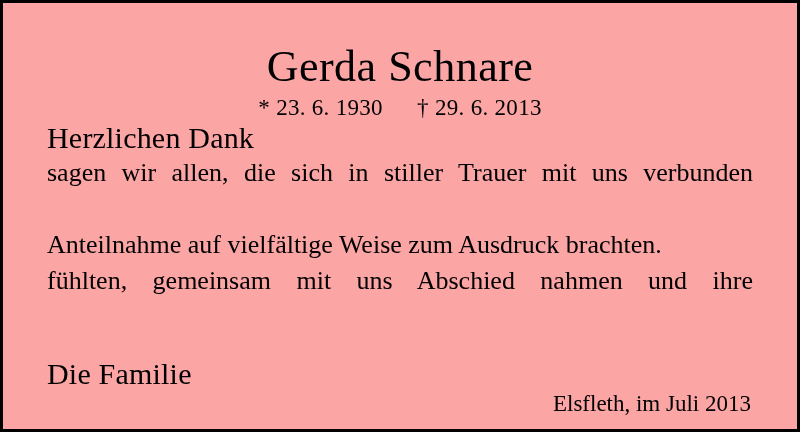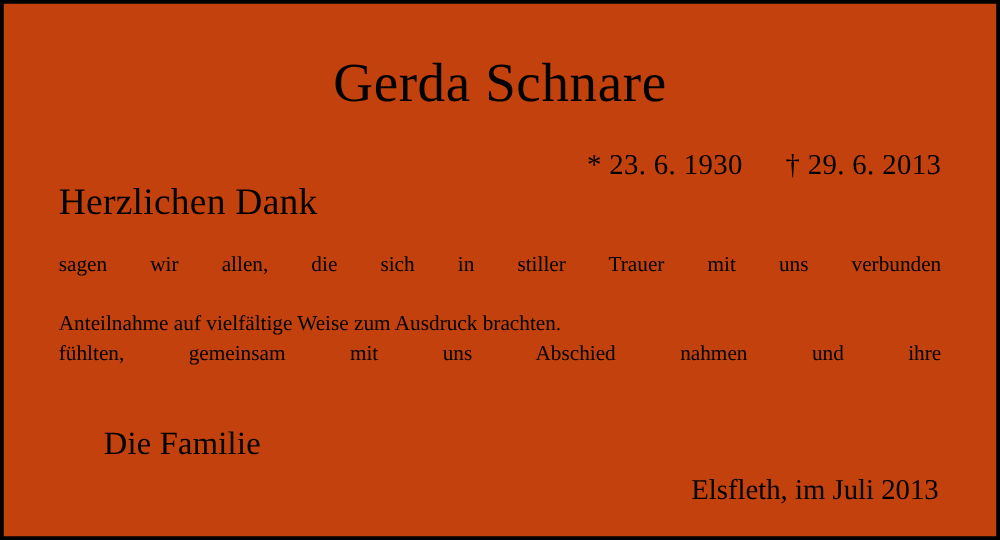--- a/index.html
+++ b/index.html
@@ -11,74 +11,73 @@
     width: 800px;
     height: 432px;
     font-family: "Liberation Serif", serif;
     color: #000000;
     overflow: hidden;
   }
   .notice {
     box-sizing: border-box;
     width: 800px;
     height: 432px;
-    background: #c2410c;
+    background: #fca5a5;
     border: 3px solid #000000;
     padding: 34px 44px 18px 44px;
     display: flex;
     flex-direction: column;
   }
   .name {
     text-align: center;
     font-size: 44px;
     line-height: 1.1;
     letter-spacing: 0.5px;
     font-weight: normal;
     margin: 6px 0 0 0;
   }
   .dates {
-    text-align: right;
+    text-align: center;
     font-size: 23px;
-    margin-top: 28px;
+    margin-top: 4px;
     letter-spacing: 0.3px;
   }
   .dates .sep {
     display: inline-block;
     width: 22px;
   }
   .thanks-heading {
     font-size: 30px;
     letter-spacing: 0.2px;
   }
   .body-text {
-    font-size: 17px;
+    font-size: 26px;
     line-height: 1.38;
     text-align: justify;
     text-justify: inter-word;
-    margin-top: 21px;
+    margin-top: 0;
     width: 100%;
   }
   .body-text .line {
     display: block;
     text-align: justify;
   }
   .body-text .line::after {
     content: "";
     display: inline-block;
     width: 100%;
     height: 0;
   }
   .body-text .line.last::after {
     width: 0;
   }
   .family {
-    font-size: 26px;
+    font-size: 30px;
     margin-top: 22px;
     letter-spacing: 0.2px;
-    margin-left: 36px;
   }
   .place-date {
     margin-top: auto;
     text-align: right;
     font-size: 23px;
     padding-right: 2px;
     padding-bottom: 6px;
   }
 </style>
 </head>

